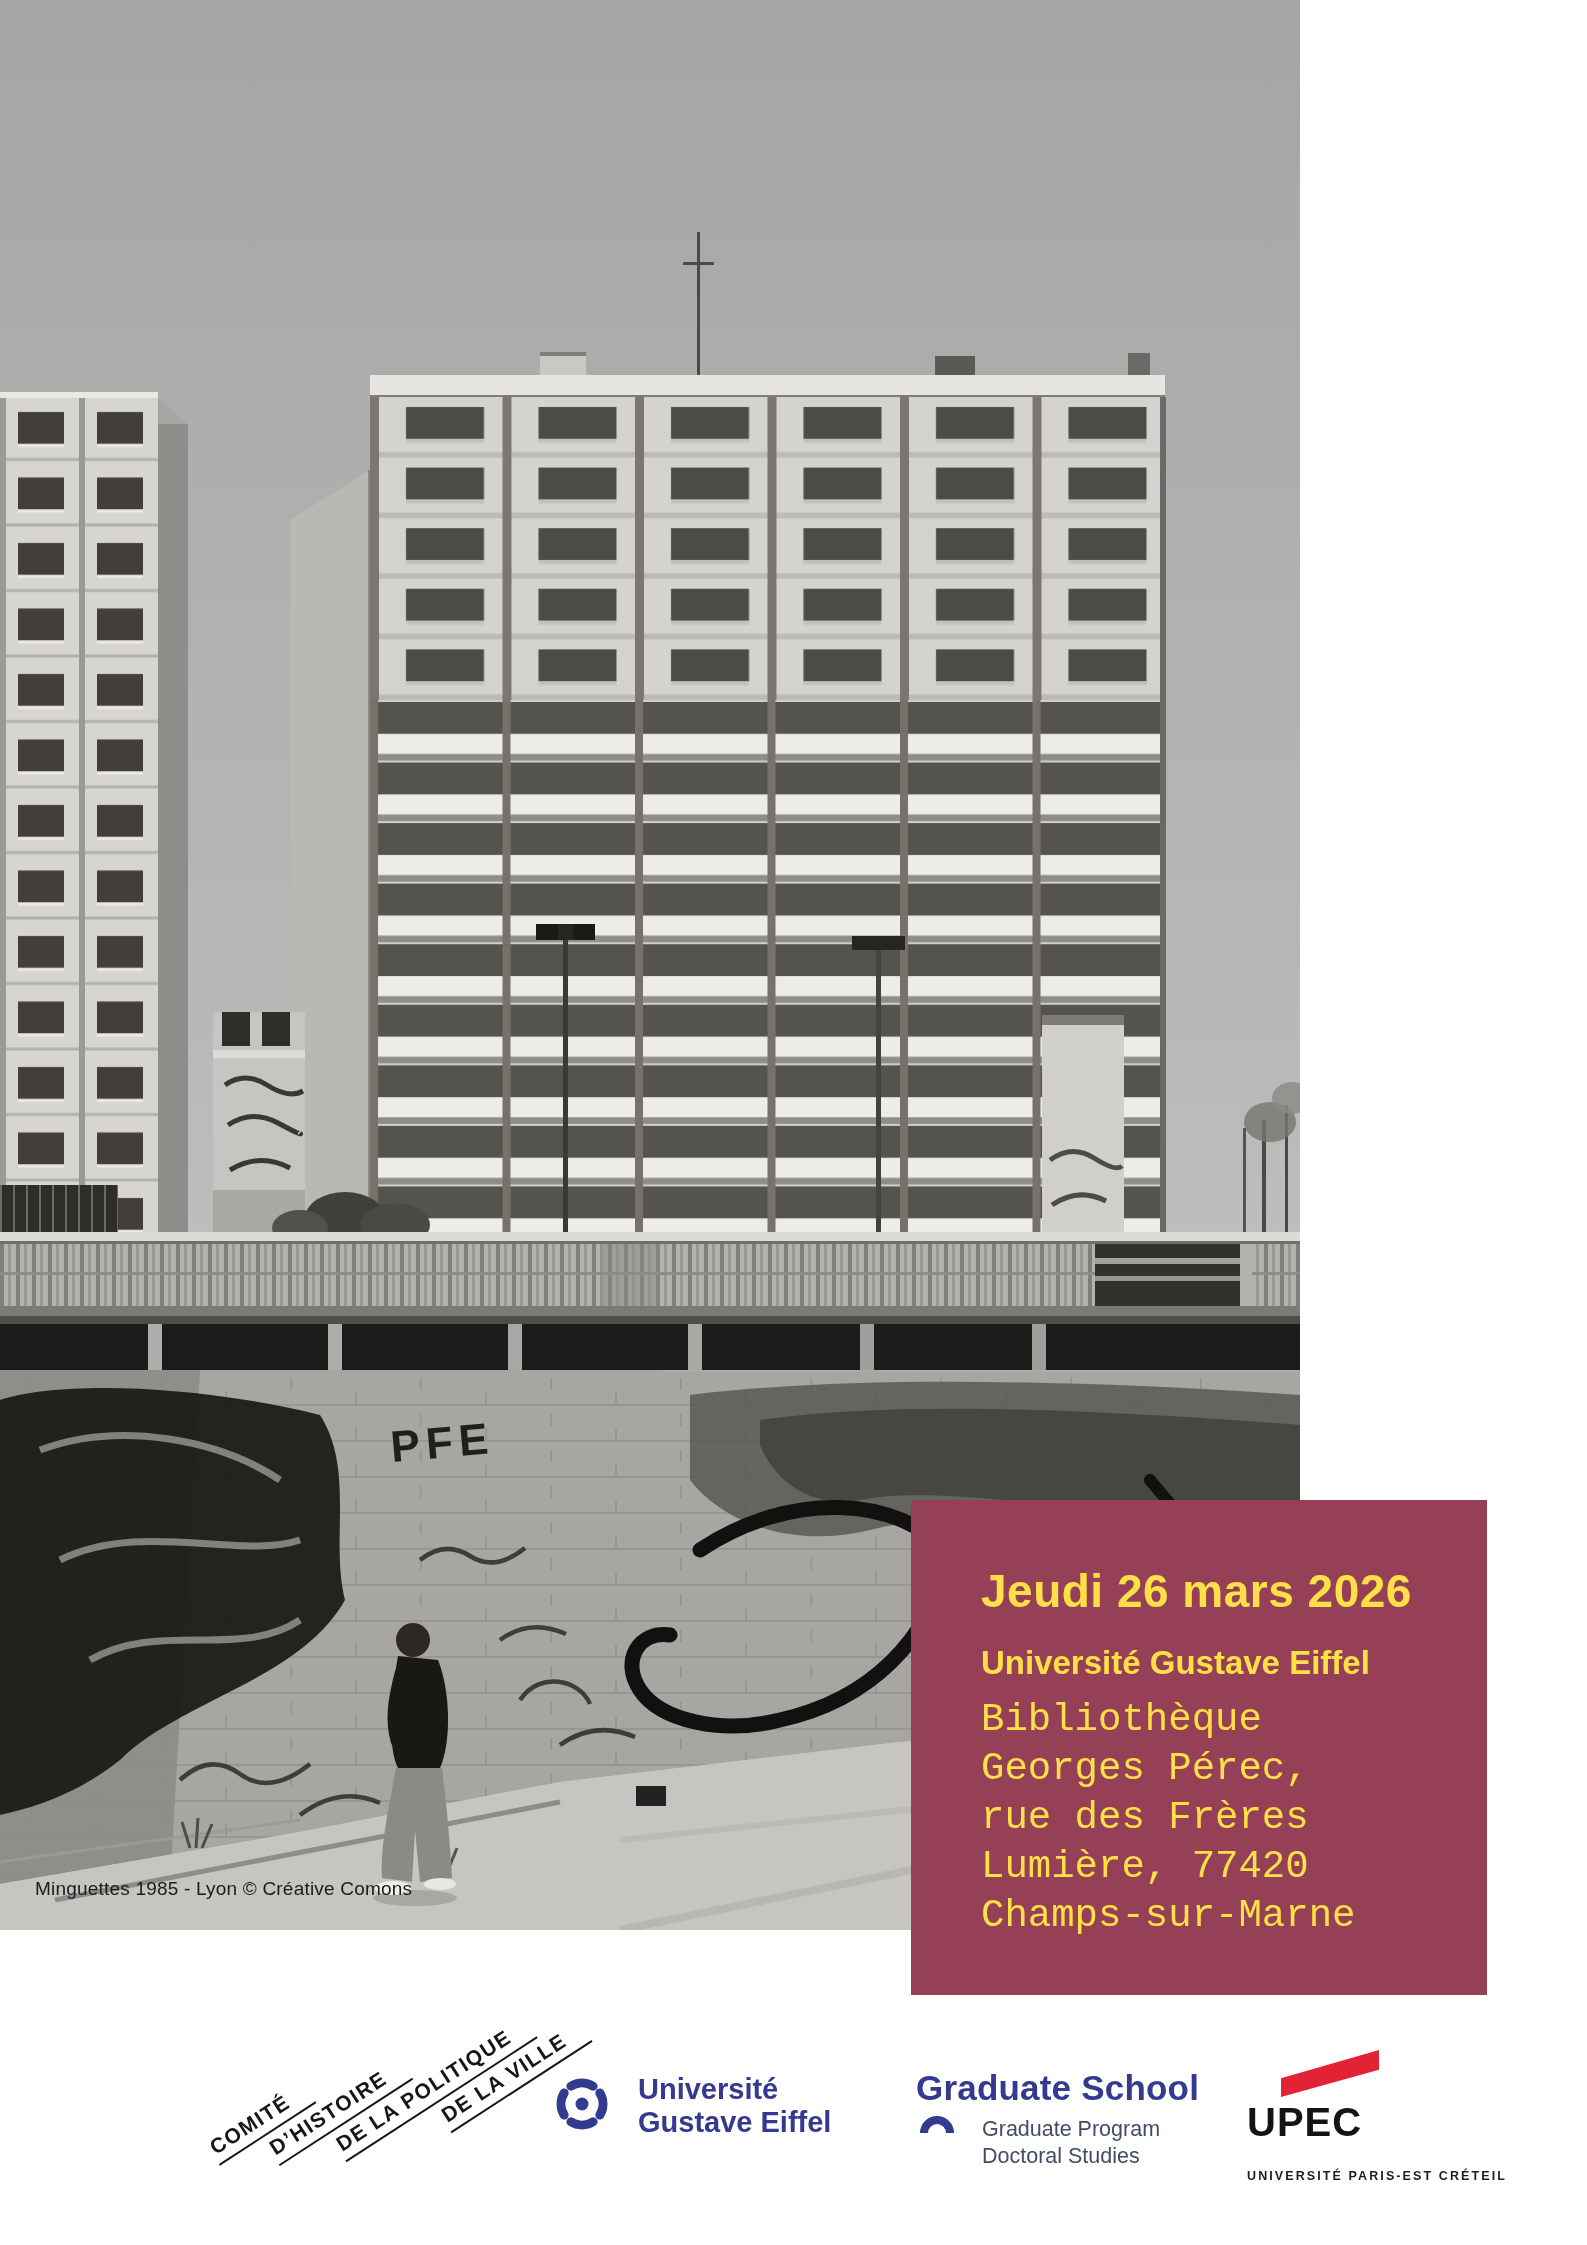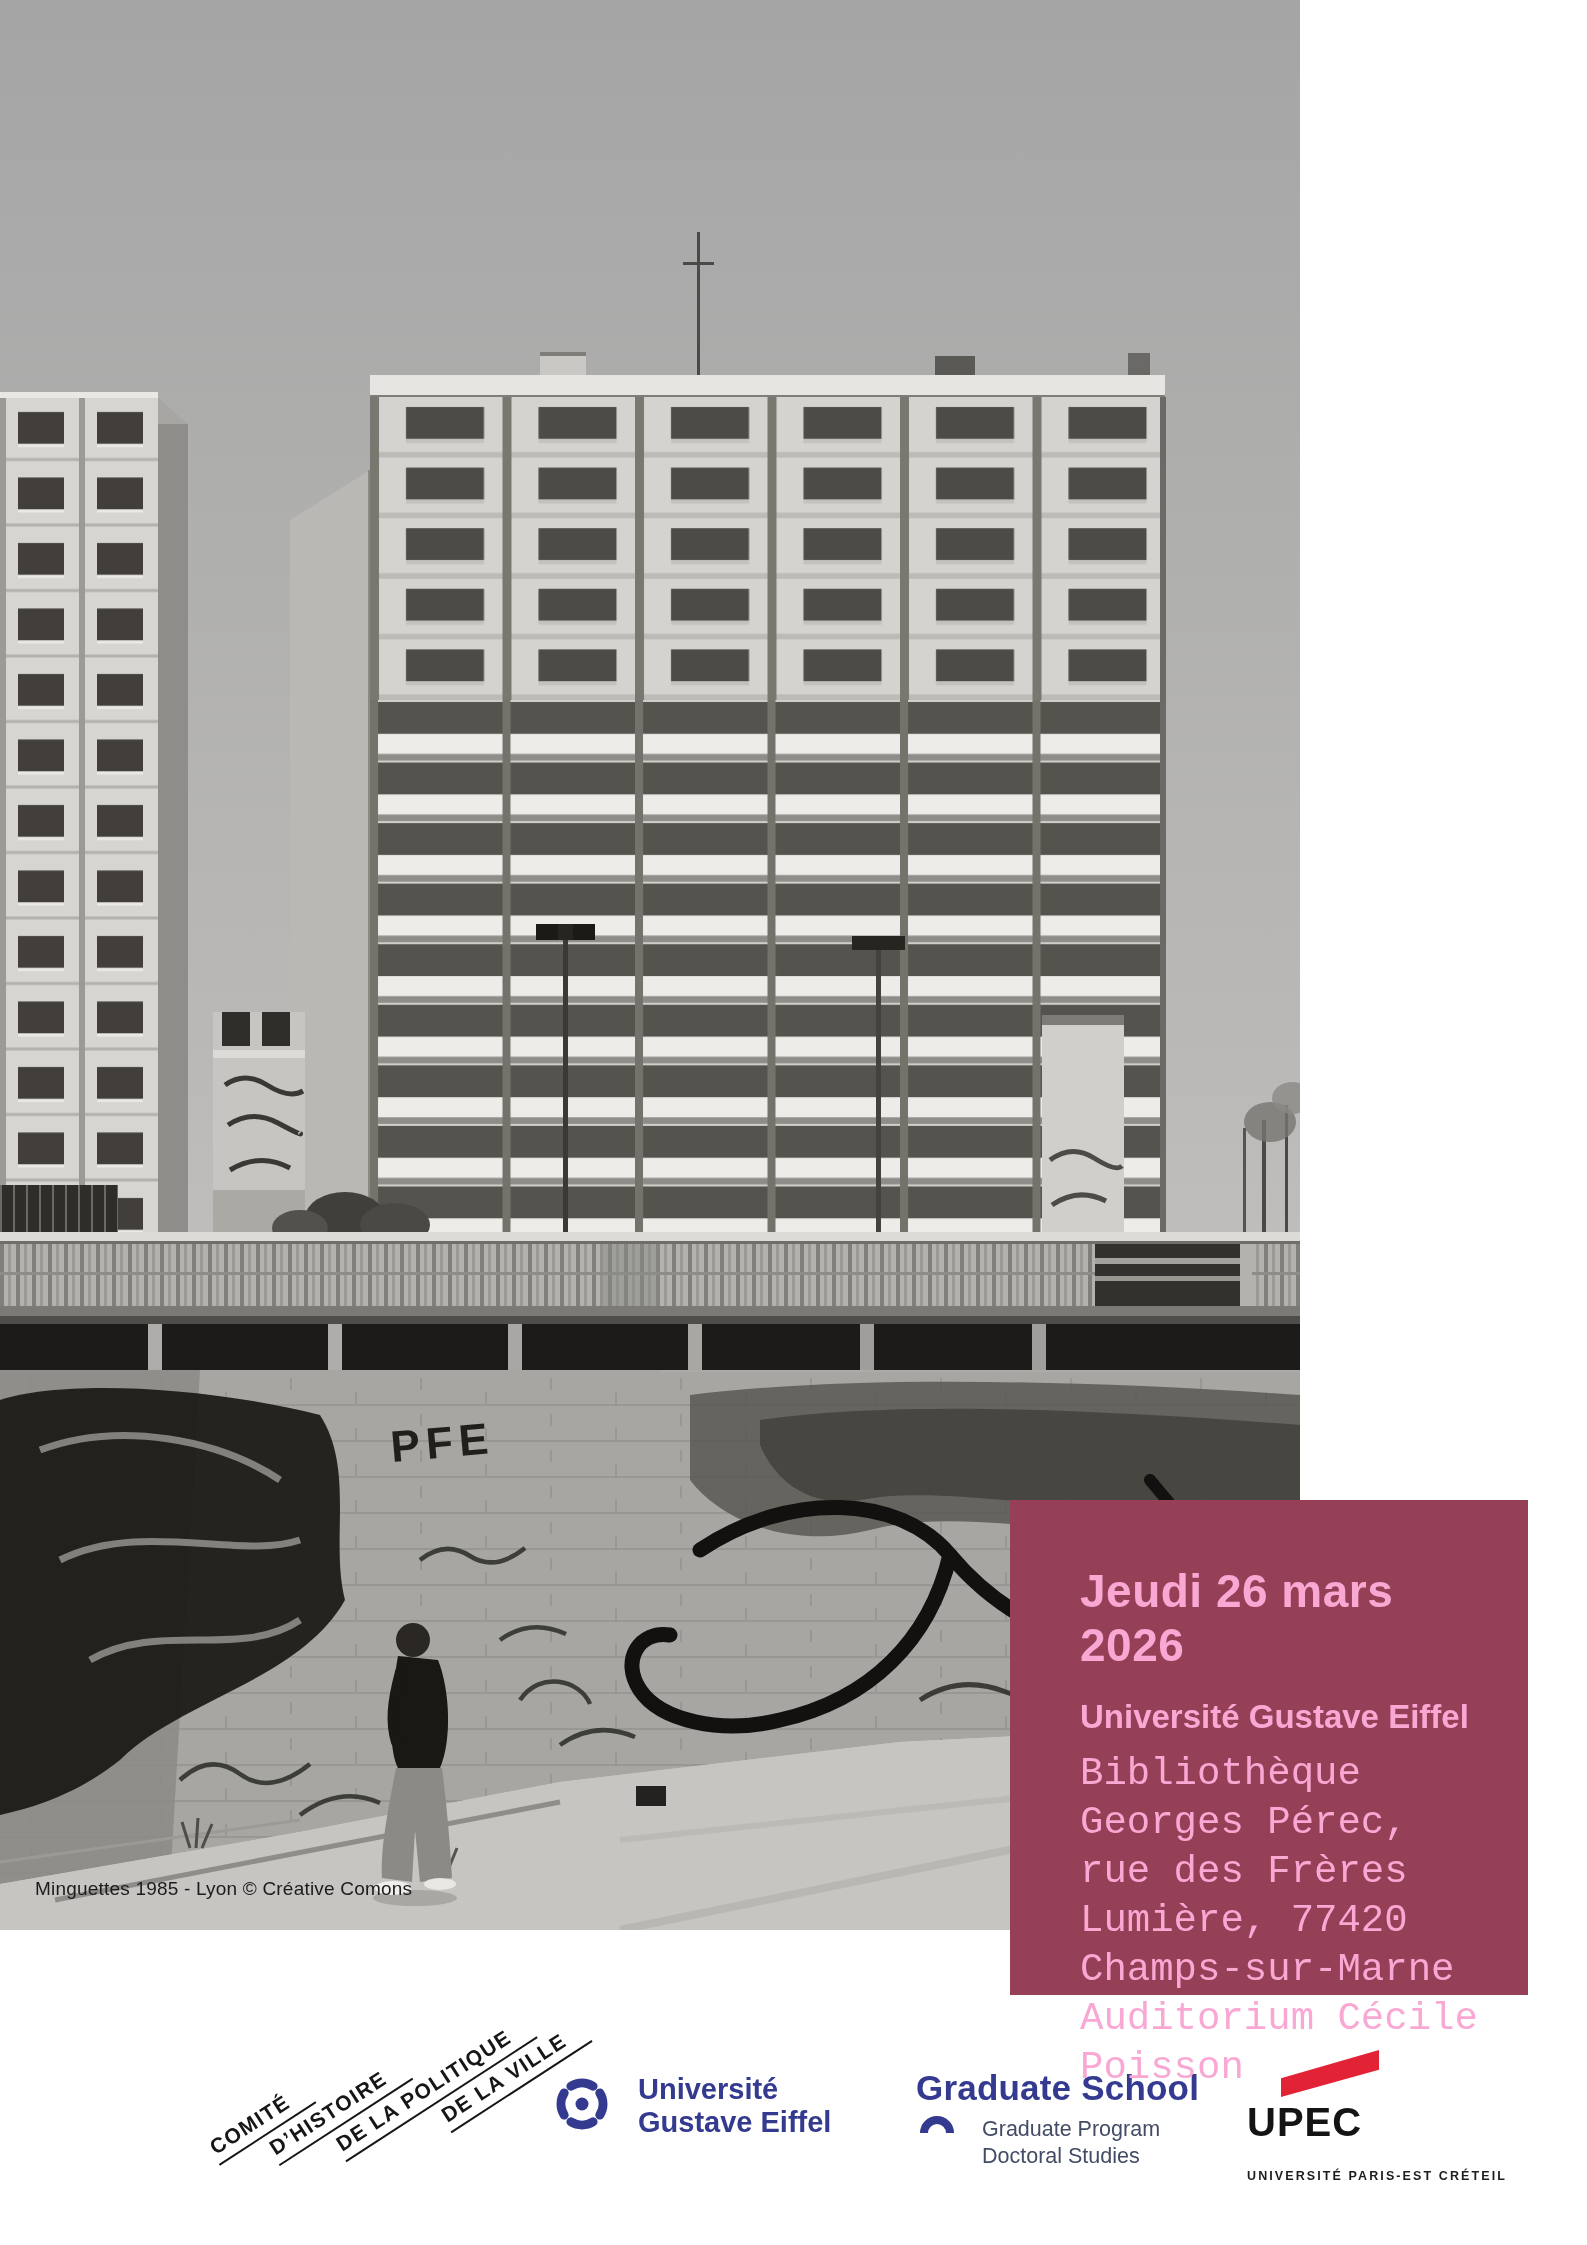--- a/index.html
+++ b/index.html
@@ -13,22 +13,22 @@
           letter-spacing:0.2px;}
 
   
   .panel{position:absolute;left:347px;top:337px;width:1195px;height:350px;z-index:3;
          background:rgba(255,255,255,0.84);box-sizing:border-box;padding:64px 30px 0 78px;}
   .eyebrow{font-size:30px;line-height:45px;color:#3c3a3a;}
   .title{margin-top:22px;font-size:55px;line-height:64px;font-weight:700;color:#964057;
          letter-spacing:-0.5px;}
 
   
-  .eventbox{position:absolute;left:1010px;top:1500px;width:518px;height:495px;z-index:4;
-            background:#964057;color:#f9a8d4;box-sizing:border-box;padding:64px 40px 0 70px;}
+  .eventbox{position:absolute;left:911px;top:1500px;width:576px;height:495px;z-index:4;
+            background:#964057;color:#fde047;box-sizing:border-box;padding:64px 40px 0 70px;}
   .event-date{font-size:46px;font-weight:700;letter-spacing:0.5px;}
   .event-venue{margin-top:26px;font-size:33px;font-weight:700;}
   .event-addr{margin-top:14px;font-size:39px;line-height:49px;font-weight:400;font-family:Liberation Mono, monospace;}
 
   
   .footer{position:absolute;left:0;top:2020px;width:1587px;height:225px;z-index:2;background:#fff;}
 
   
   .chpv{position:absolute;left:196px;top:30px;width:300px;height:175px;}
   .chpv-rot{position:absolute;left:6px;top:88px;transform:rotate(-33deg);transform-origin:0 0;
@@ -238,21 +238,20 @@
   <div class="credit">Minguettes 1985 - Lyon © Créative Comons</div>
 
 
   <div class="eventbox">
     <div class="event-date">Jeudi 26 mars 2026</div>
     <div class="event-venue">Université Gustave Eiffel</div>
     <div class="event-addr">
       <div>Bibliothèque Georges Pérec,</div>
       <div>rue des Frères Lumière, 77420</div>
       <div>Champs-sur-Marne</div>
-      <div>Auditorium Cécile Poisson</div>
     </div>
   </div>
 
   <div class="footer">
 
     <div class="chpv">
       <div class="chpv-rot">
         <span class="chpv-l1">COMITÉ</span>
         <span class="chpv-l2">D’HISTOIRE</span>
         <span class="chpv-l3">DE LA POLITIQUE</span>

